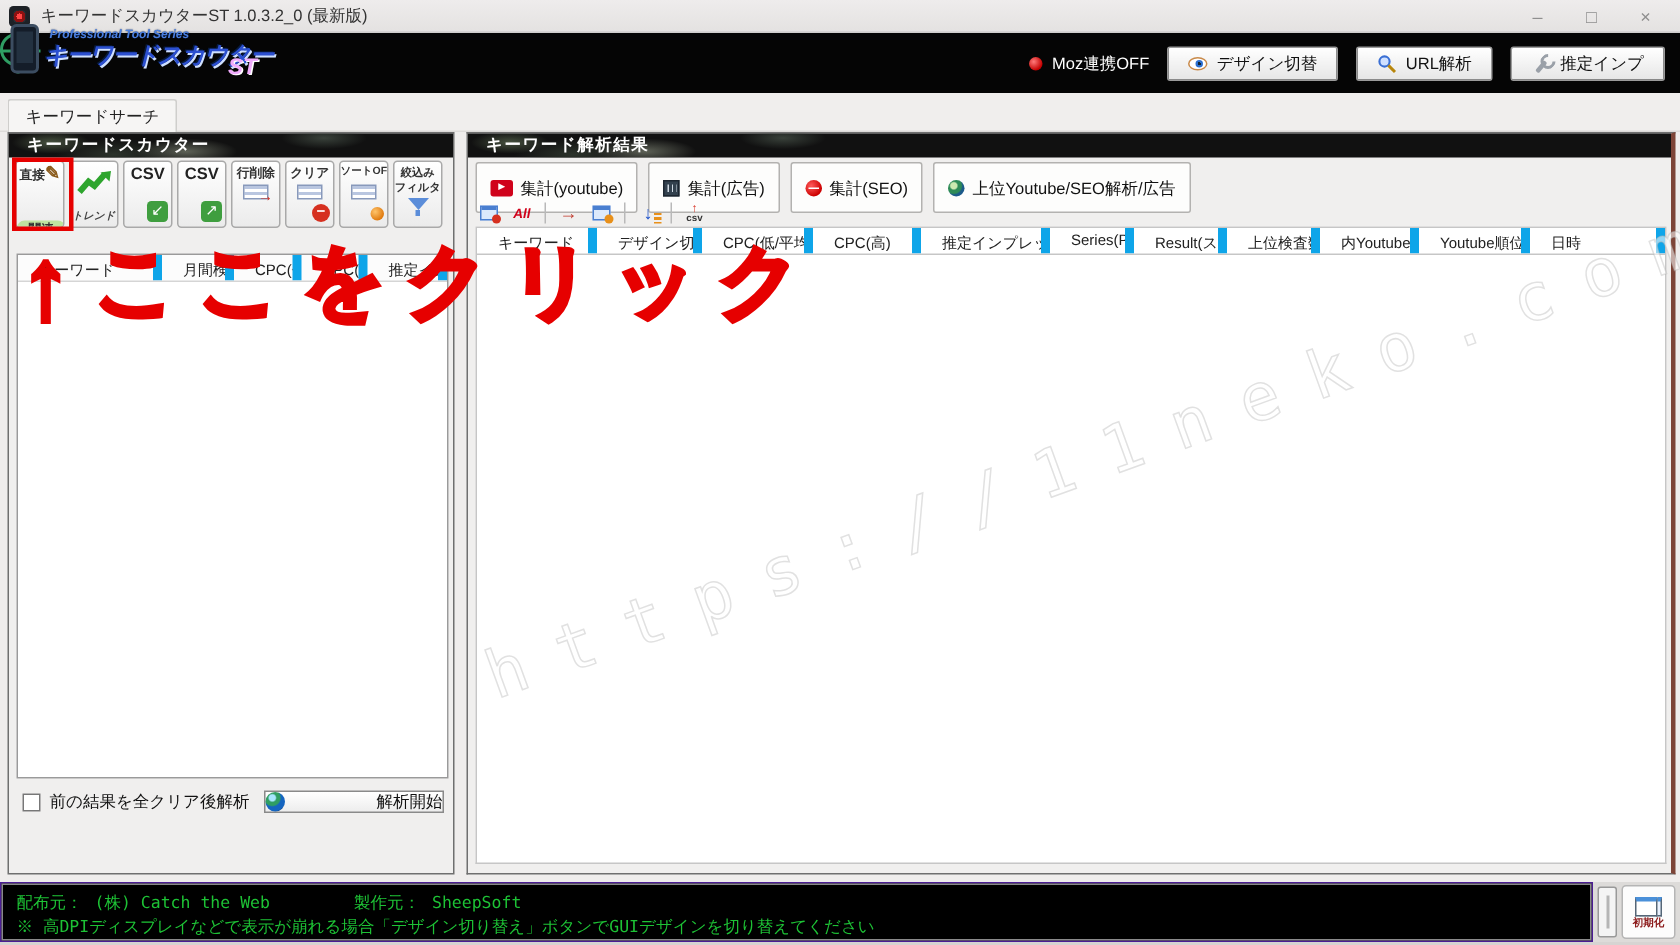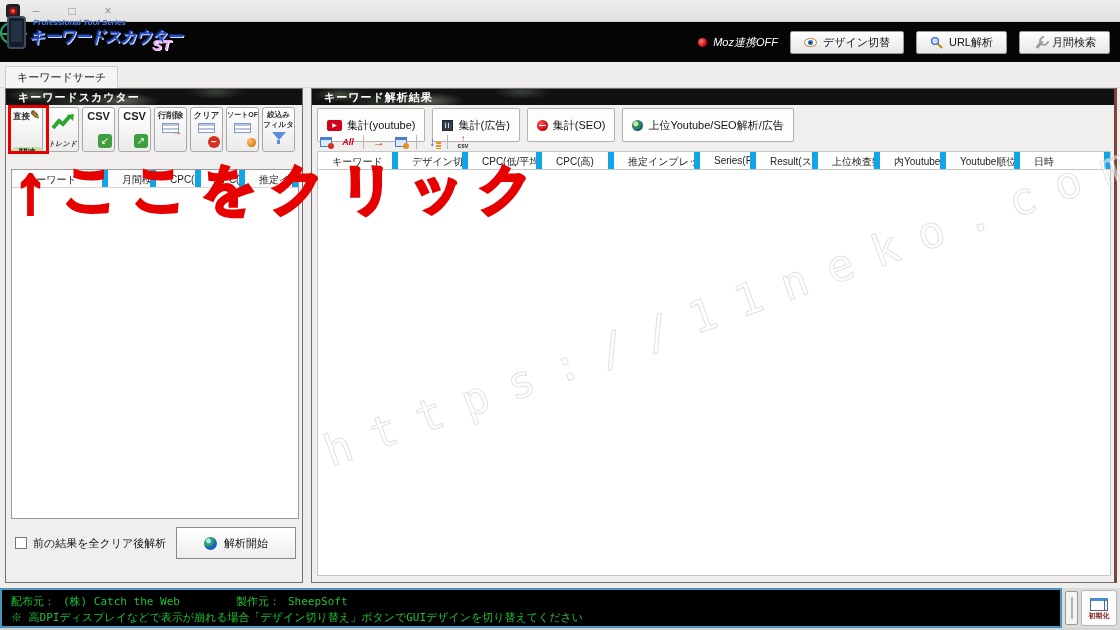--- a/index.html
+++ b/index.html
@@ -28,21 +28,21 @@
   .crosshair::after{content:"";position:absolute;top:9px;left:-5px;height:2px;width:30px;background:#2f9e63;}
   .phone-icon{position:absolute;left:7px;top:3px;width:19px;height:33px;background:#141d29;border:2px solid #3c4d61;border-radius:4px;}
   .phone-icon::after{content:"";position:absolute;inset:3px 2px 5px 2px;background:#233140;}
   .brand-series{position:absolute;left:33px;top:5px;font-size:8px;font-weight:bold;font-style:italic;color:#4a7fe0;
     text-shadow:0 0 1px #0a1f4a;white-space:nowrap;}
   .brand-name{position:absolute;left:29px;top:14px;font-size:16px;font-weight:bold;font-style:italic;color:#2b4fd0;
     text-shadow:1px 1px 0 #cfe0ff, -1px -1px 0 #071a3d;white-space:nowrap;letter-spacing:-1px;}
   .brand-st{position:absolute;left:152px;top:23px;font-size:15px;font-weight:bold;font-style:italic;color:#f0abfc;
     text-shadow:1px 1px 0 #fff;}
   .banner-right{margin-left:auto;display:flex;align-items:center;gap:12px;padding-right:10px;}
-  .moz{display:flex;align-items:center;gap:6px;color:#fff;font-size:11px;cursor:default;font-style:italic;}
+  .moz{display:flex;align-items:center;gap:6px;color:#fff;font-size:11px;cursor:default;}
   .moz-dot{width:9px;height:9px;border-radius:50%;background:radial-gradient(circle at 35% 35%, #ff7a7a, #c40000 70%);}
   .hbtn{height:23px;display:flex;align-items:center;gap:6px;background:linear-gradient(#ffffff,#e6e6e6);
     border:1px solid #9a9a9a;border-radius:2px;padding:0 13px;font-size:11px;color:#111;cursor:default;}
   .eye-ico{width:13px;height:9px;border-radius:50%;background:#fff;border:1px solid #c98a4a;position:relative;}
   .eye-ico::after{content:"";position:absolute;left:3.5px;top:1.5px;width:5px;height:5px;border-radius:50%;
     background:radial-gradient(circle,#123 0 1px,#2b6fd0 1px 3px);}
   .wrench-ico{width:13px;height:13px;position:relative;}
   .wrench-ico::before{content:"";position:absolute;left:5px;top:4px;width:3px;height:9px;background:#9aa0a8;transform:rotate(40deg);border-radius:1px;}
   .wrench-ico::after{content:"";position:absolute;left:6px;top:0;width:6px;height:6px;border-radius:50%;
     border:2px solid #9aa0a8;border-top-color:transparent;transform:rotate(45deg);}
@@ -93,22 +93,22 @@
   .hint{position:absolute;left:8px;top:81px;font-size:9.5px;color:#333;white-space:nowrap;}
 
   
   .klist{position:absolute;left:5px;top:80px;width:288px;height:350px;background:#fff;border:1px solid #9a9a9a;}
   .list-header{display:flex;height:18px;background:#fcfcfc;border-bottom:1px solid #d5d5d5;overflow:hidden;}
   .th{flex:0 0 auto;border-right:6px solid #0ea5e9;padding:3px 14px 0;font-size:10px;color:#222;
     white-space:nowrap;overflow:hidden;min-width:0;cursor:default;}
   .bottomrow{position:absolute;left:9px;top:438px;width:281px;display:flex;align-items:center;}
   .cb{width:12px;height:12px;background:#fff;border:1px solid #777;margin-right:6px;flex:0 0 auto;cursor:default;}
   .cb-label{font-size:11px;color:#111;white-space:nowrap;}
-  .start-btn{margin-left:auto;width:120px;height:32px;background:linear-gradient(#ffffff,#ededed);border:1px solid #8a8a8a;
-    display:flex;align-items:center;justify-content:center;gap:7px;font-size:11px;color:#111;cursor:default;}
+  .start-btn{margin-left:auto;width:120px;height:15px;background:linear-gradient(#ffffff,#ededed);border:1px solid #8a8a8a;
+    display:flex;align-items:center;justify-content:space-between;gap:7px;font-size:11px;color:#111;cursor:default;}
   .globe-ico{width:13px;height:13px;border-radius:50%;flex:0 0 auto;
     background:radial-gradient(circle at 35% 30%, #a8e6ff 0 2px, #2f9e63 3px 5px, #1565c0 6px 9px, #0a3f7a 10px);}
 
   
   .rtabs{position:absolute;left:5px;top:19px;height:21px;display:flex;gap:7px;}
   .rtab{display:flex;align-items:center;gap:5px;font-size:11px;color:#111;padding:16px 9px;background:#fdfdfc;
     border:1px solid #b3b2b0;border-radius:2px;cursor:default;white-space:nowrap;}
   .yt-ico{width:15px;height:11px;background:#d0021b;border-radius:2px;color:#fff;font-size:6px;
     display:flex;align-items:center;justify-content:center;line-height:1;}
   .ads-ico{width:11px;height:11px;background:#33414e;border:1px solid #1d2630;position:relative;}
@@ -133,21 +133,21 @@
     background:repeating-linear-gradient(#e8901a 0 1.5px,transparent 1.5px 3px);}
   .csv-mini{display:flex;flex-direction:column;align-items:center;line-height:1;}
   .csv-mini .up{color:#d63020;font-size:8px;font-weight:bold;}
   .csv-mini .txt{font-size:6.5px;color:#333;font-weight:bold;}
 
   .rtable-head{position:absolute;left:5px;top:62px;width:794px;height:19px;display:flex;background:#fff;
     border:1px solid #c6c6c6;overflow:hidden;}
   .rtable-body{position:absolute;left:5px;top:81px;width:794px;height:406px;background:#fff;border:1px solid #c6c6c6;border-top:none;}
 
   
-  .statusbar{position:absolute;left:0;top:588px;width:1120px;height:40px;background:#0ea5e9;display:flex;}
+  .statusbar{position:absolute;left:0;top:588px;width:1120px;height:40px;background:#4c1d95;display:flex;}
   .status-black{flex:1;background:#000;border:1px solid #8a8a8a;margin:1px;padding:4px 9px 0;
     font-family:"DejaVu Sans Mono", monospace;font-size:11px;color:#1dc235;line-height:16px;white-space:nowrap;overflow:hidden;}
   .s-label{margin-right:8px;}
   .s-gap{margin-left:56px;}
   .status-right{width:58px;display:flex;align-items:center;justify-content:space-between;padding:2px 3px;background:#dddbd9;}
   .grip{width:13px;height:34px;background:#f4f4f4;border:1px solid #999;border-radius:2px;position:relative;cursor:default;}
   .grip::after{content:"";position:absolute;left:5px;top:5px;bottom:5px;width:2px;background:#b5b5b5;}
   .init-btn{width:36px;height:36px;background:#fcfcfc;border:1px solid #b5b5b5;border-radius:3px;
     display:flex;flex-direction:column;align-items:center;justify-content:center;gap:1px;cursor:default;}
   .cascade{position:relative;width:18px;height:13px;}
@@ -163,20 +163,21 @@
   .ann-text{font-size:54px;line-height:64px;font-weight:bold;letter-spacing:14px;color:transparent;-webkit-text-stroke:3.5px #e60000;}
   .watermark{position:absolute;left:300px;top:280px;width:860px;z-index:30;transform:rotate(-20deg);
     font-family:"DejaVu Sans Mono", monospace;font-size:44px;letter-spacing:22px;white-space:nowrap;
     color:rgba(255,255,255,0.55);-webkit-text-stroke:1px rgba(180,180,180,0.40);pointer-events:none;}
 </style>
 </head>
 <body>
 
 <div class="titlebar">
   <span class="app-icon"></span>
+  <span class="win-title">キーワードスカウターST 1.0.3.2_0 (最新版)</span>
   <span class="win-btns">
     <span class="win-btn">–</span>
     <span class="win-btn">□</span>
     <span class="win-btn">×</span>
   </span>
 </div>
 
 <div class="banner">
   <div class="logo">
     <span class="crosshair"></span>
@@ -196,21 +197,21 @@
     </span>
     <span class="hbtn">
       <svg width="13" height="13" viewBox="0 0 13 13">
         <circle cx="5" cy="5" r="3.4" fill="#cfe0ff" stroke="#3a6fd4" stroke-width="1.4"></circle>
         <line x1="7.6" y1="7.6" x2="12" y2="12" stroke="#b8860b" stroke-width="2"></line>
       </svg>
       <span>URL解析</span>
     </span>
     <span class="hbtn">
       <span class="wrench-ico"></span>
-      <span>月間検索</span>
+      <span>推定インプ</span>
     </span>
   </div>
 </div>
 
 <div class="tabrow">
   <span class="tab">キーワードサーチ</span>
 </div>
 
 <div class="workspace"></div>
 

